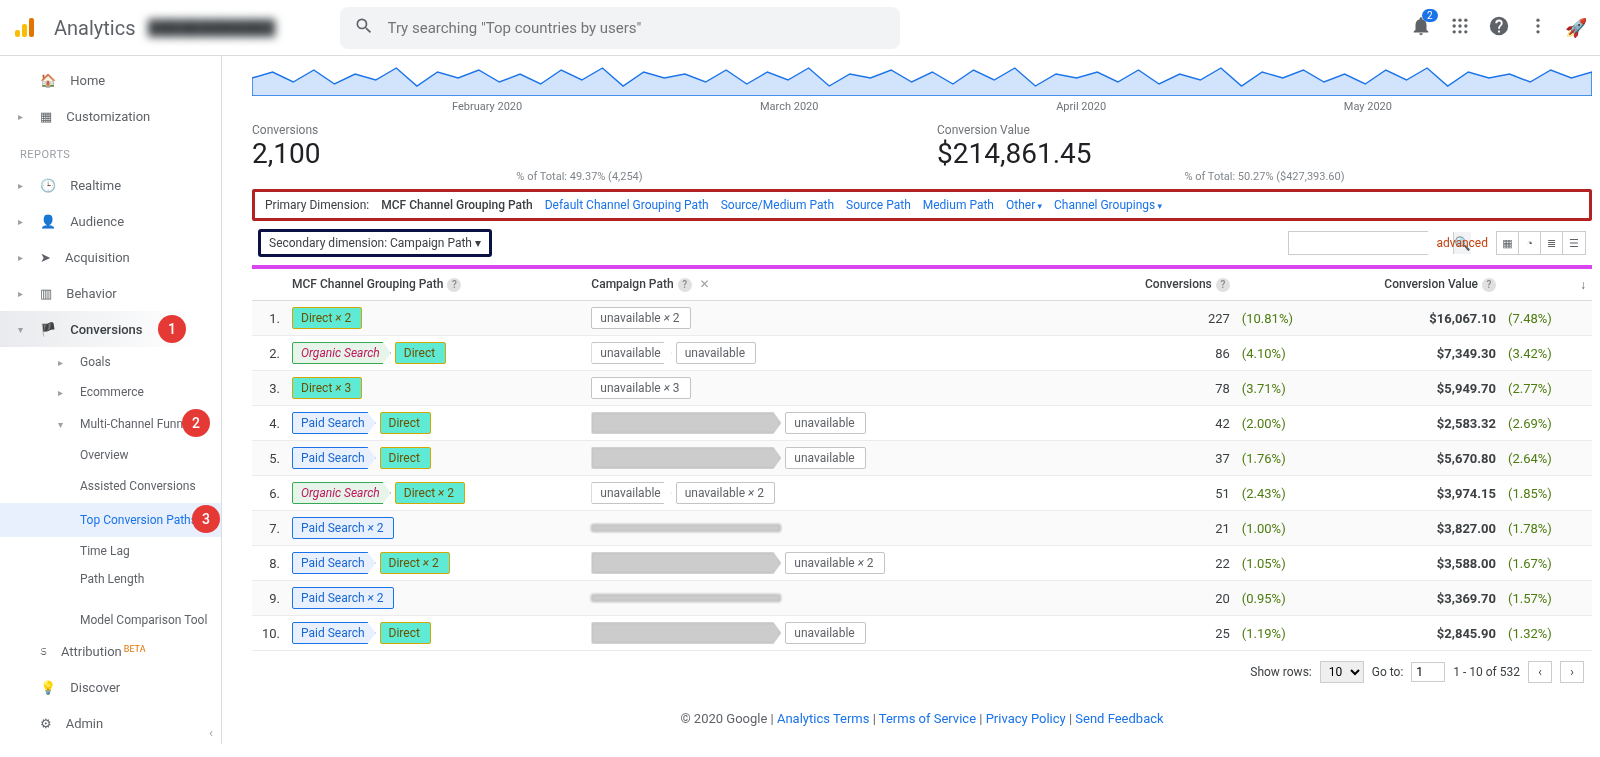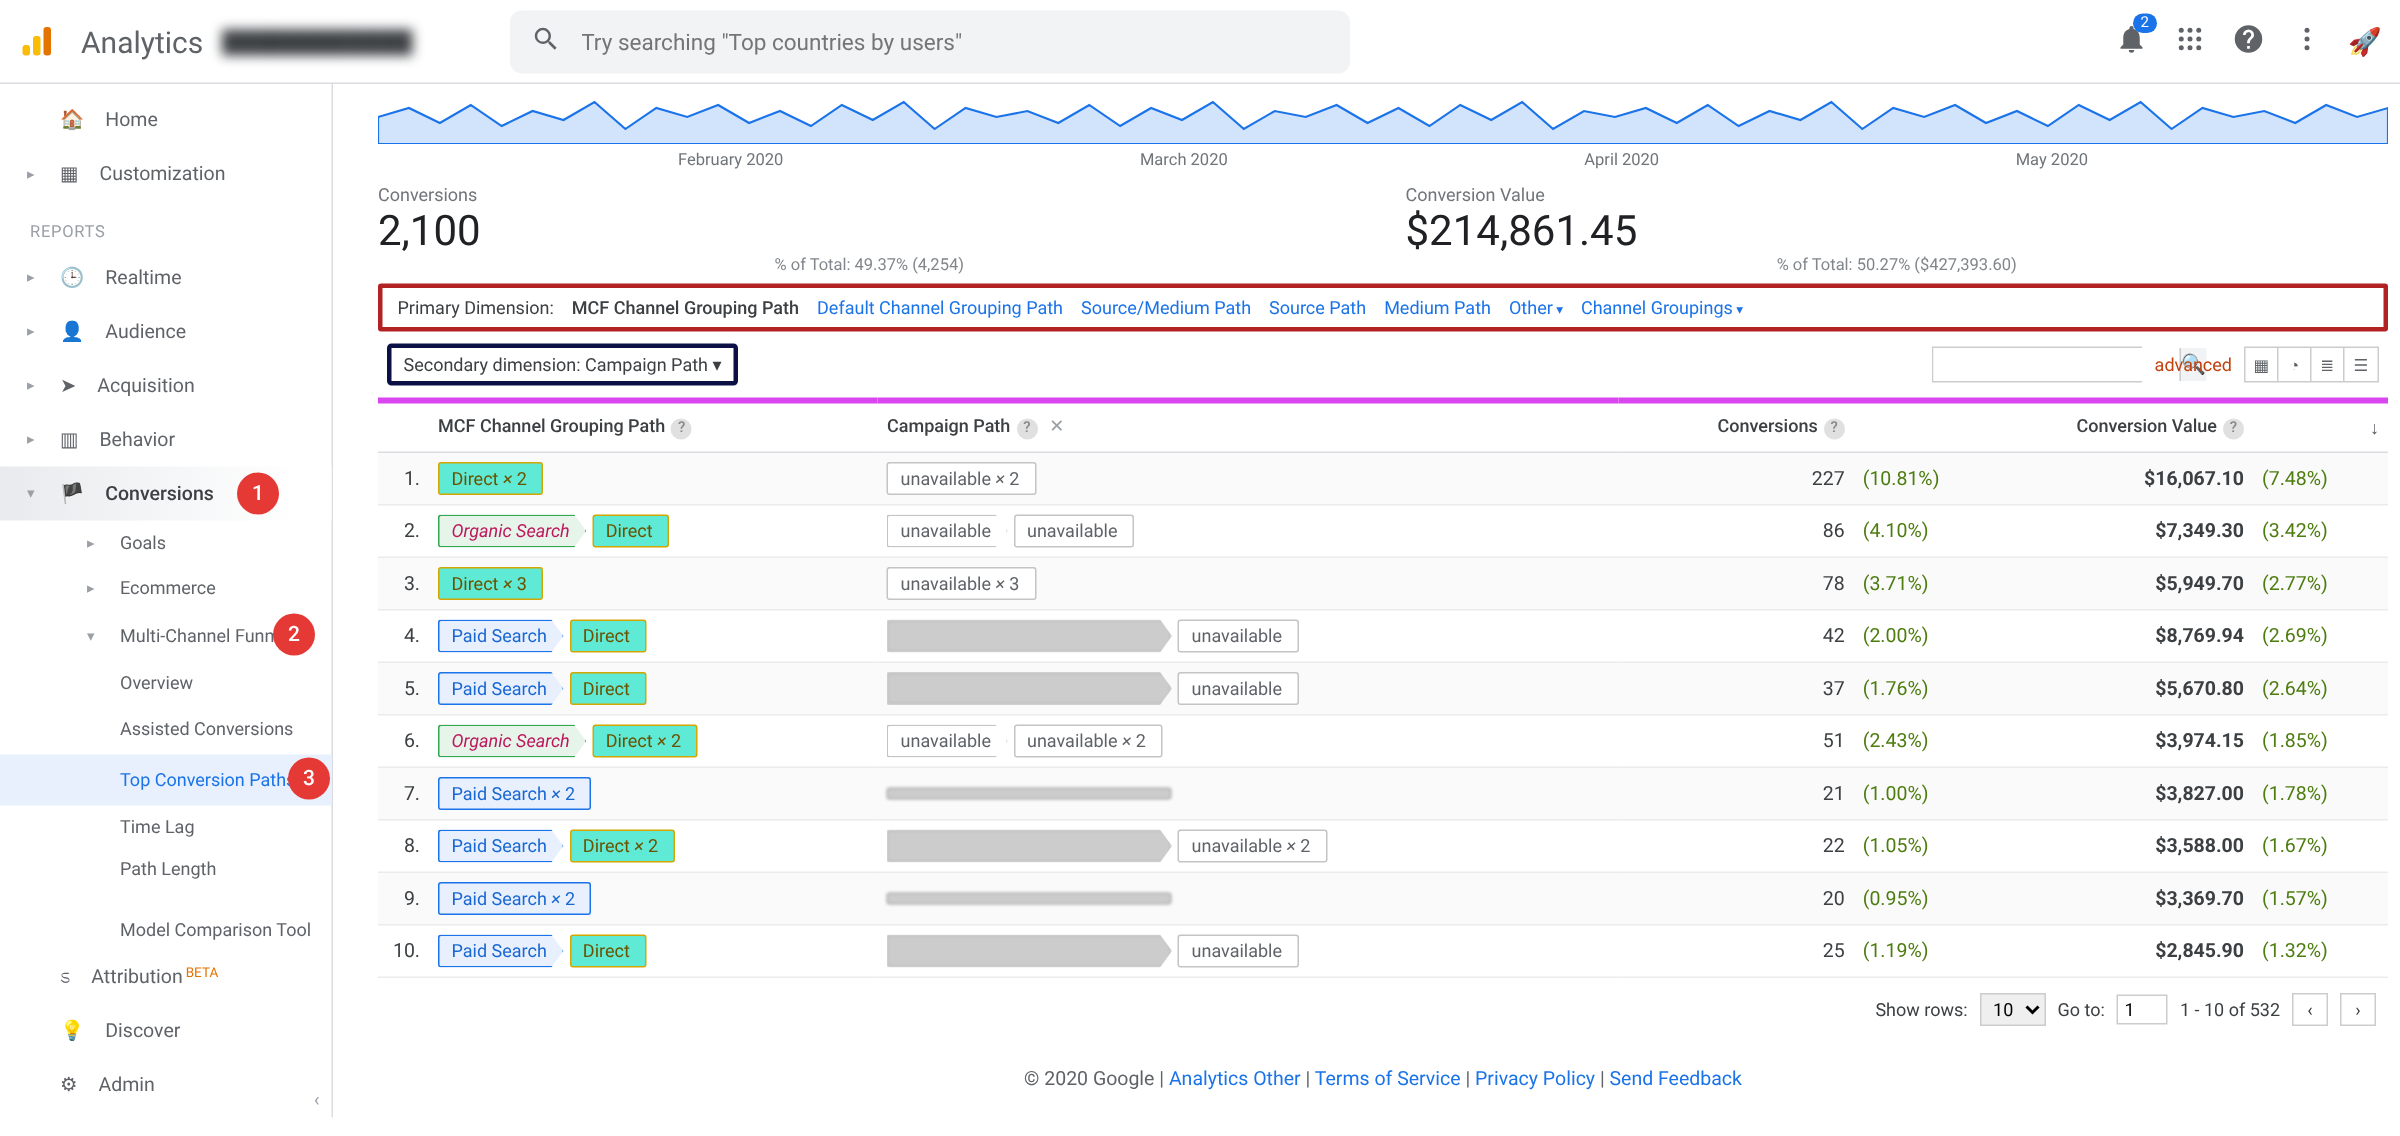--- a/index.html
+++ b/index.html
@@ -389,21 +389,21 @@
               </div>
             </td>
     <td>
               <div class="chips">
                 <span class="chip blurred"></span>
                 <span class="chip unavail end">unavailable</span>
               </div>
             </td>
     <td class="num">42</td>
     <td class="pct">(2.00%)</td>
-    <td class="num"><b>$8,769.94</b></td>
+    <td class="num"><b>$2,583.32</b></td>
     <td class="pct">(2.69%)</td>
     <td></td>
           </tr>
           <tr>
             <td class="idx">5.</td>
     <td>
               <div class="chips">
                 <span class="chip paid">Paid Search</span>
                 <span class="chip direct end">Direct</span>
               </div>
@@ -524,19 +524,19 @@
       <select><option>10</option></select>
       <span>Go to:</span>
       <input value="1" style="">
       <span>1 - 10 of 532</span>
       <span class="pg-btn">‹</span>
       <span class="pg-btn">›</span>
     </div>
 
     <div class="footer">
       <span>© 2020 Google</span> |
-      <a>Analytics Other</a> |
+      <a>Analytics Terms</a> |
       <a>Terms of Service</a> |
       <a>Privacy Policy</a> |
       <a>Send Feedback</a>
     </div>
   </div>
 </div>
 
 </body></html>

